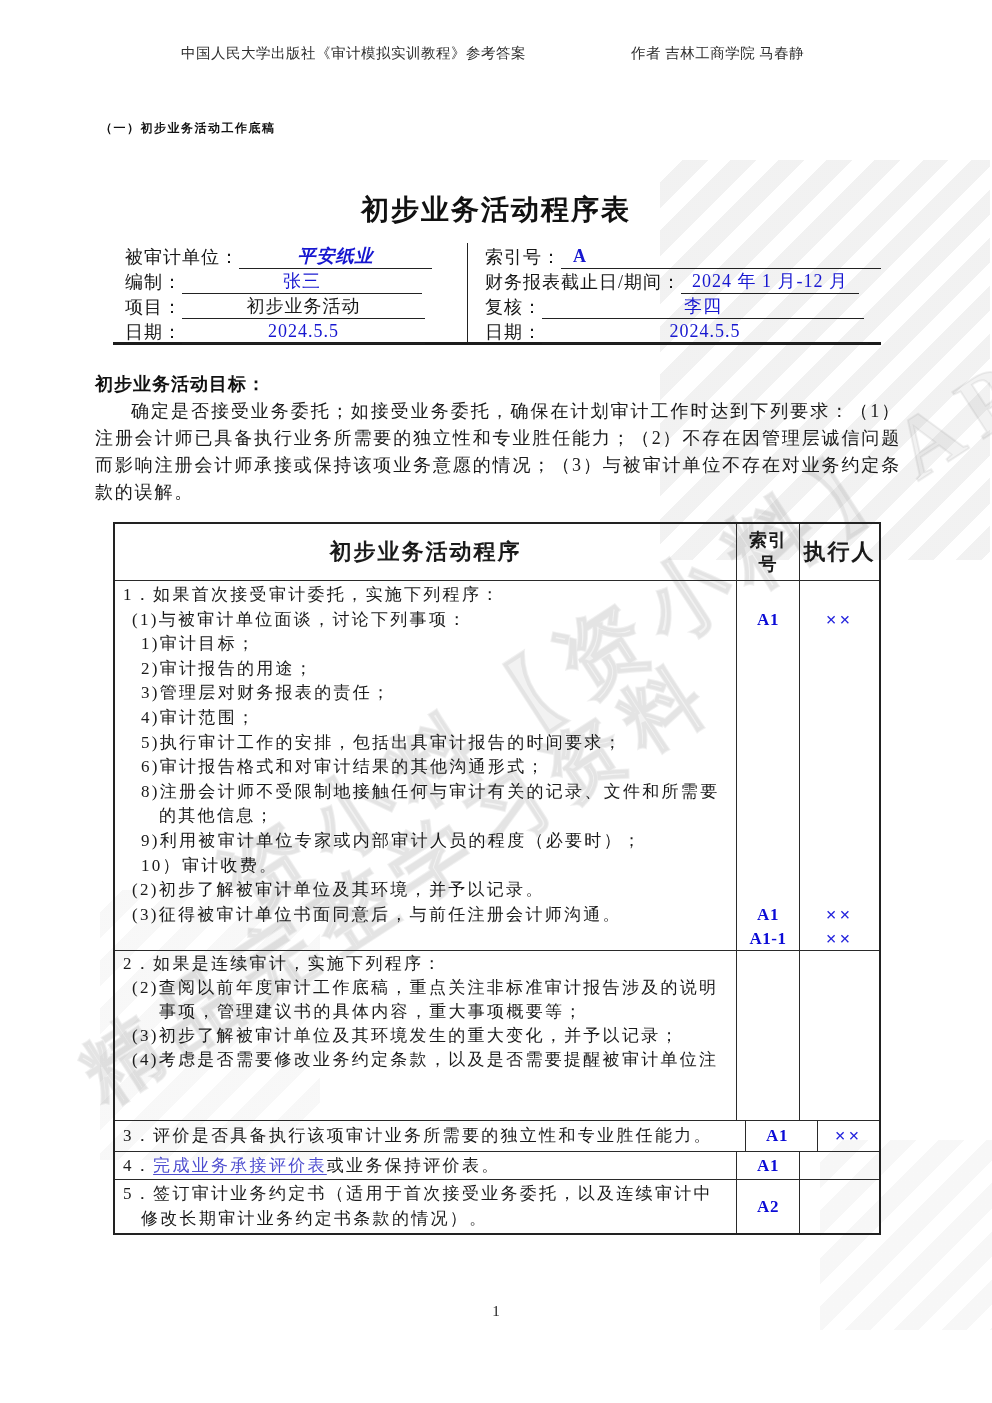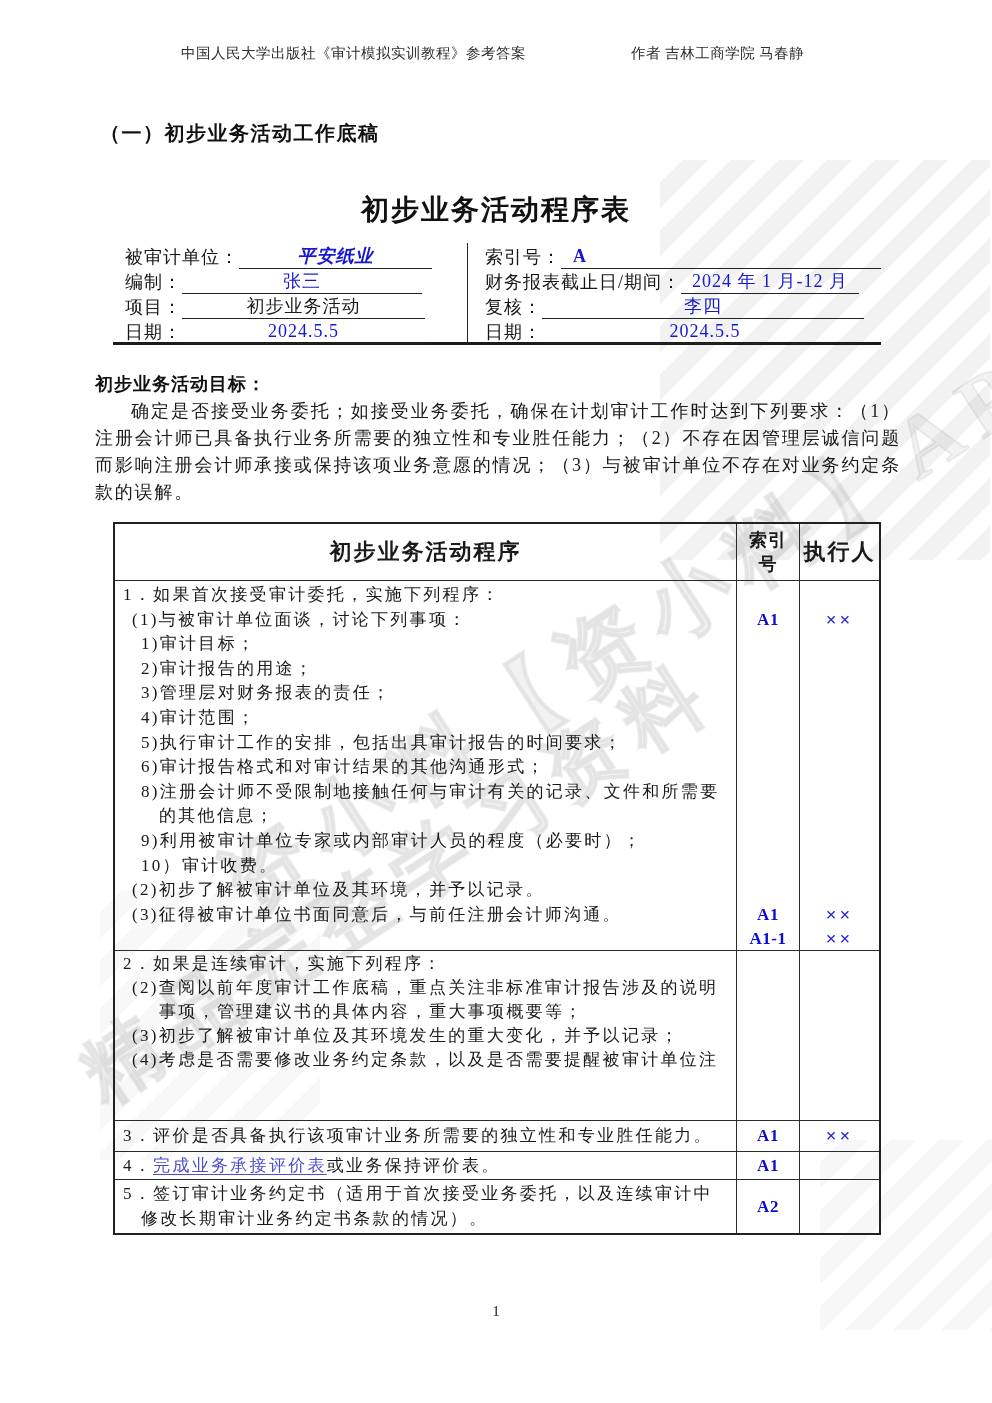--- a/index.html
+++ b/index.html
@@ -8,21 +8,21 @@
   
   .wm-stripes{position:absolute;pointer-events:none;
      background:repeating-linear-gradient(135deg, rgba(0,0,0,0) 0 16px, rgba(125,125,125,0.10) 16px 34px);}
   .wm-text{position:absolute;pointer-events:none;white-space:nowrap;
      font-weight:bold;color:rgba(130,130,130,0.10);-webkit-text-stroke:2px rgba(130,130,130,0.12);
      transform:rotate(-33deg);letter-spacing:14px;}
   
   .hdr{position:absolute;top:44px;left:0;width:992px;height:22px;font-size:14.5px;color:#2e2e2e;letter-spacing:0.5px;}
   .hdr-left{position:absolute;left:181px;top:0;}
   .hdr-right{position:absolute;left:631px;top:0;}
-  .sec-head{position:absolute;left:100px;top:120px;font-size:20px;font-weight:bold;letter-spacing:1.5px;color:#111;}
+  .sec-head{position:absolute;left:100px;top:120px;font-size:12px;font-weight:bold;letter-spacing:1.5px;color:#111;}
   .doc-title{position:absolute;left:0;top:191px;width:992px;text-align:center;
      font-size:28px;font-weight:bold;letter-spacing:2px;color:#111;}
   
   .form{position:absolute;left:113px;top:243px;width:768px;height:102px;border-bottom:3px solid #1c1c1c;display:flex;box-sizing:border-box;}
   .form-pane{box-sizing:border-box;padding-top:2px;font-size:18px;letter-spacing:1px;}
   .form-pane.left{width:357px;border-right:1.5px solid #222;padding-left:12px;}
   .form-pane.right{flex:1;padding-left:17px;}
   .f-row{height:25px;line-height:24px;white-space:nowrap;}
   .f-label{color:#161616;}
   .f-val{display:inline-block;border-bottom:1.3px solid #222;text-align:center;vertical-align:bottom;line-height:23px;}
@@ -40,21 +40,21 @@
   .c1{width:621px;box-sizing:border-box;overflow:hidden;}
   .c2{width:63px;box-sizing:border-box;border-left:1.5px solid #2a2a2a;position:relative;}
   .c3{flex:1;box-sizing:border-box;border-left:1.5px solid #2a2a2a;position:relative;}
   .t-head{height:56px;font-weight:bold;}
   .t-head .c1{display:flex;align-items:center;justify-content:center;letter-spacing:2px;font-size:22px;}
   .t-head .c2{display:flex;align-items:center;justify-content:center;text-align:center;font-size:18px;letter-spacing:1px;}
   .t-head .c2 span{display:inline-block;width:40px;line-height:24px;}
   .t-head .c3{display:flex;align-items:center;justify-content:center;font-size:22px;letter-spacing:2px;}
   .r1{height:370px;} .r1 .c1{padding-top:2px;line-height:24.6px;}
   .r2{height:170px;} .r2 .c1{padding-top:1px;line-height:24.1px;}
-  .r3{height:31px;}  .r3 .c1{line-height:29px;}
+  .r3{height:31px;gap:9px;}  .r3 .c1{line-height:29px;}
   .r4{height:28px;}  .r4 .c1{line-height:27px;}
   .r5{height:54px;}  .r5 .c1{padding-top:2px;line-height:24.6px;}
   .ln{white-space:nowrap;}
   .i0{padding-left:8px;} .i1{padding-left:17px;} .i2{padding-left:26px;} .i3{padding-left:44px;}
   .idx{color:#0b0bd6;font-weight:bold;letter-spacing:0.5px;font-size:17px;}
   .exec{color:#2323dd;font-weight:600;font-size:19px;letter-spacing:3px;}
   .mark{position:absolute;width:100%;text-align:center;line-height:24.6px;}
   .cellmid{display:flex;align-items:center;justify-content:center;height:100%;}
   .doclink{color:#4d4dcf;text-decoration:underline;text-underline-offset:3px;cursor:pointer;}
   .pageno{position:absolute;left:0;top:1303px;width:992px;text-align:center;font-size:15px;color:#222;}

